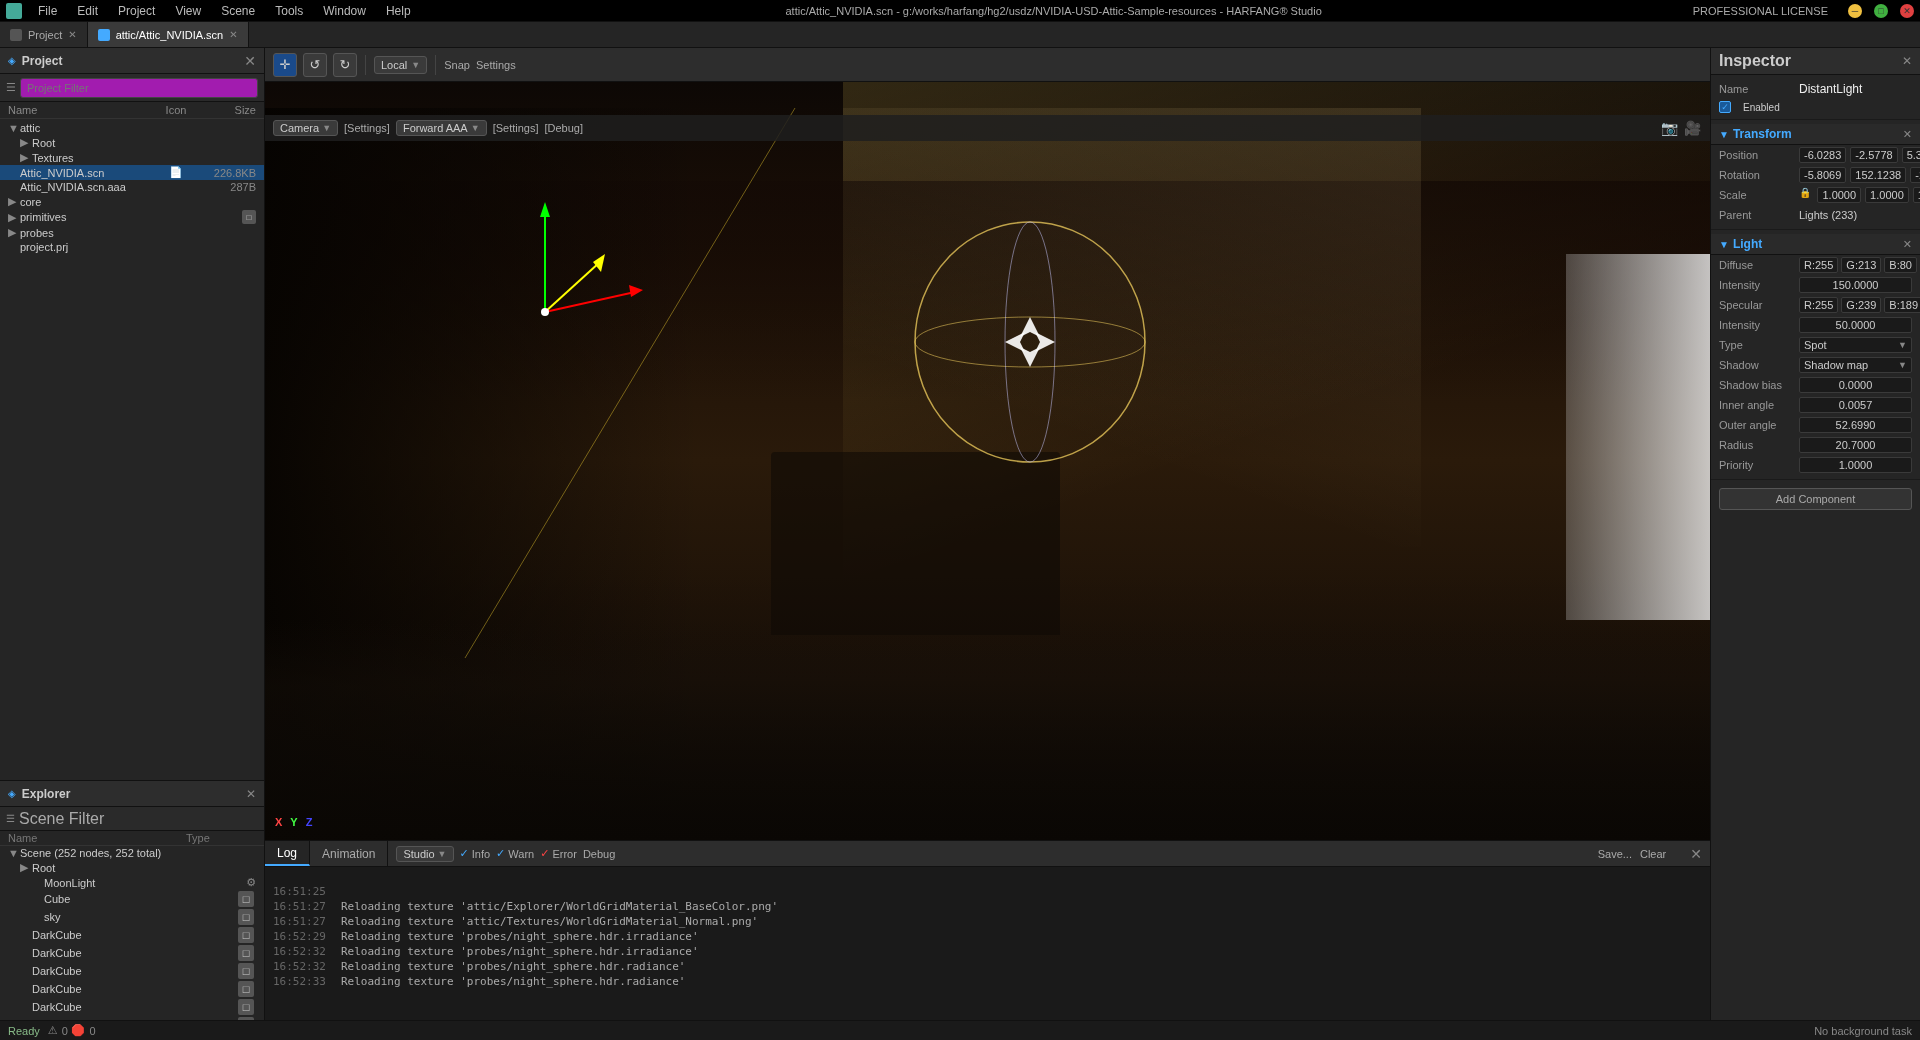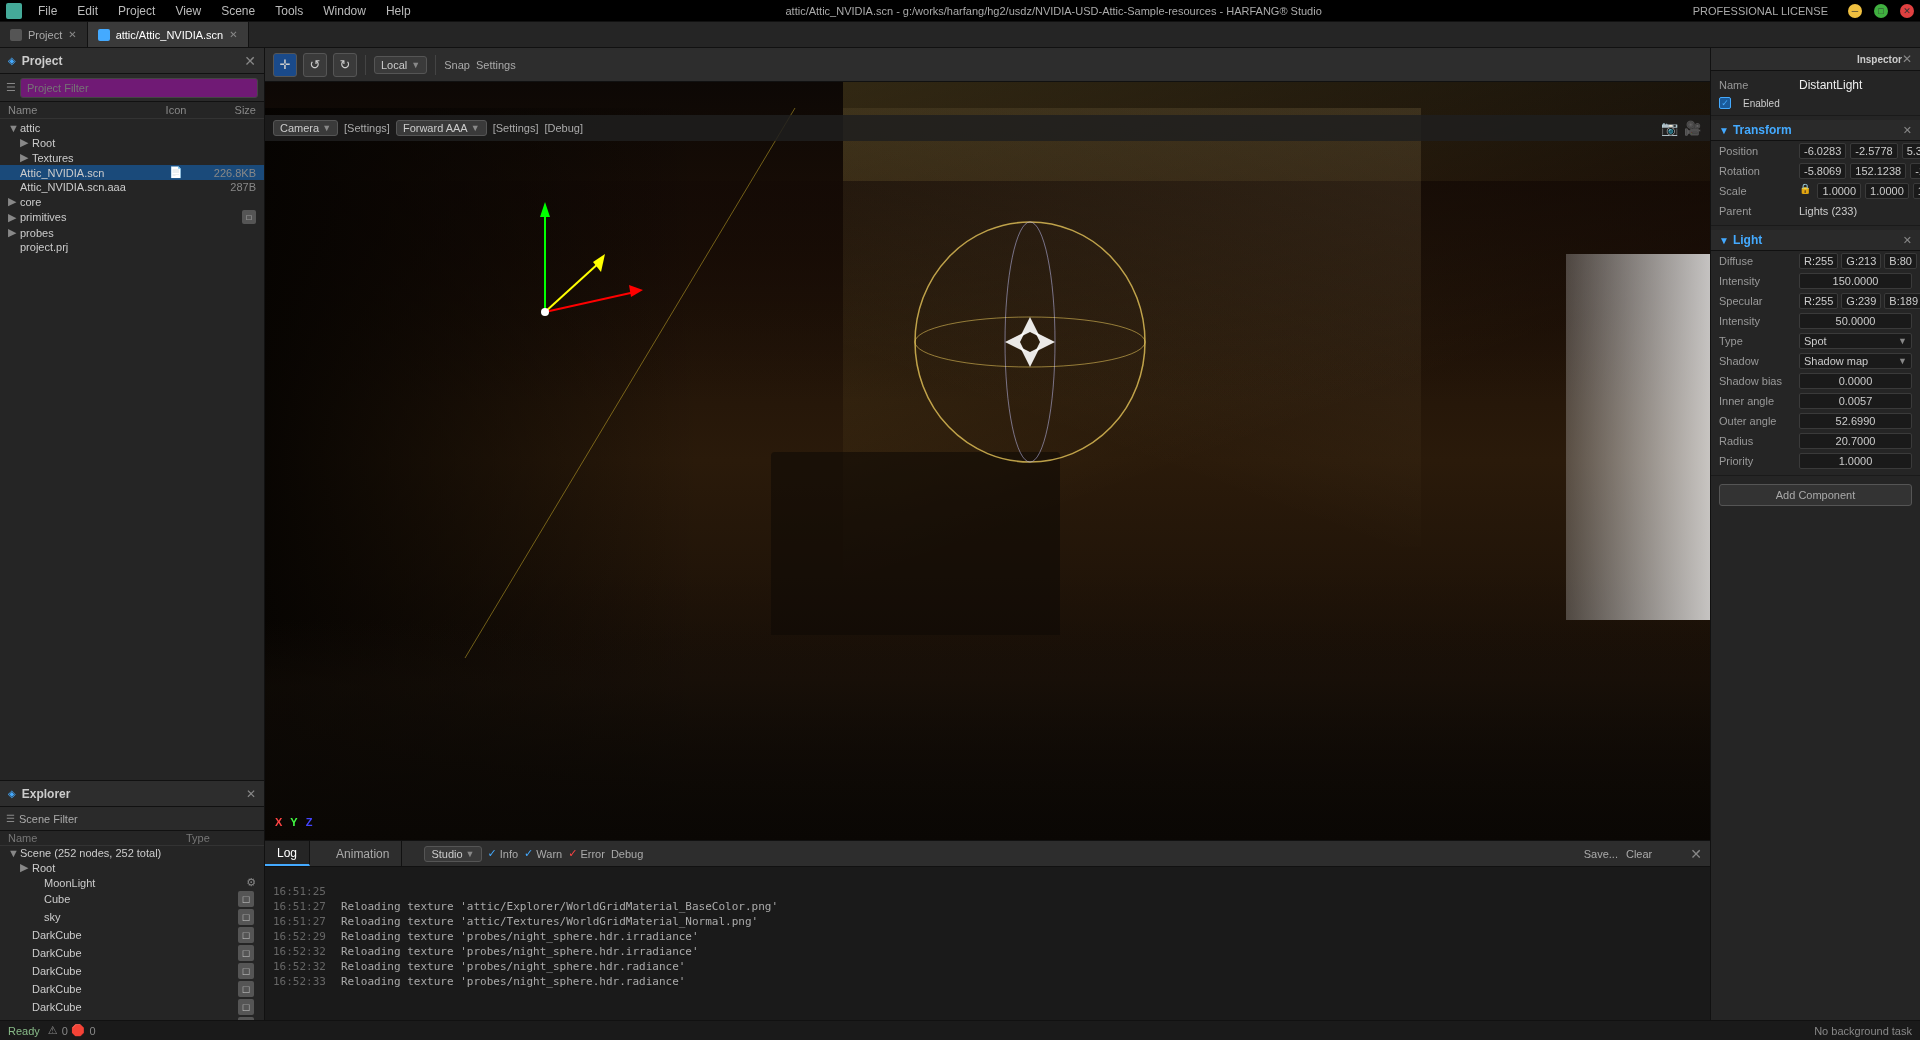--- a/index.html
+++ b/index.html
@@ -27,21 +27,21 @@
 
     
     .left-panel { width: 265px; background: #252525; display: flex; flex-direction: column; border-right: 1px solid #111; flex-shrink: 0; }
 
     
     .panel-header { height: 26px; background: #2d2d2d; display: flex; align-items: center; padding: 0 8px; gap: 6px; border-bottom: 1px solid #111; }
     .panel-header-title { color: #ccc; font-size: 12px; font-weight: 600; }
     .panel-close { margin-left: auto; color: #888; cursor: pointer; font-size: 14px; }
 
     .filter-bar { height: 28px; display: flex; align-items: center; padding: 0 6px; gap: 4px; background: #2a2a2a; border-bottom: 1px solid #111; }
-    .filter-input { flex: 1; background: #701a75; border: 1px solid #444; border-radius: 3px; color: #ccc; padding: 2px 6px; font-size: 11px; height: 20px; }
+    .filter-input { flex: 1; background: #a21caf; border: 1px solid #444; border-radius: 3px; color: #ccc; padding: 2px 6px; font-size: 11px; height: 20px; }
 
     .file-tree { flex: 1; overflow-y: auto; padding: 2px 0; }
     .file-columns { display: flex; align-items: center; padding: 2px 8px; font-size: 11px; color: #888; border-bottom: 1px solid #333; }
     .file-col-name { flex: 1; }
     .file-col-icon { width: 40px; text-align: center; }
     .file-col-size { width: 60px; text-align: right; }
 
     .file-item { display: flex; align-items: center; padding: 1px 8px; font-size: 11px; cursor: pointer; }
     .file-item.selected { background: #1a4a7a; }
     .file-arrow { width: 12px; display: inline-block; color: #888; }
@@ -71,21 +71,21 @@
     .vp-dropdown { display: flex; align-items: center; background: #3a3a3a; border: 1px solid #555; border-radius: 3px; padding: 1px 6px; gap: 3px; cursor: pointer; font-size: 11px; color: #ccc; }
     .vp-label { color: #aaa; font-size: 11px; cursor: pointer; }
     .vp-label.bracket { color: #aaa; }
     .vp-icons { margin-left: auto; display: flex; gap: 6px; }
     .vp-icon-btn { color: #aaa; cursor: pointer; font-size: 14px; }
 
     
     .right-panel { width: 210px; background: #252525; display: flex; flex-direction: column; border-left: 1px solid #111; flex-shrink: 0; overflow-y: auto; }
 
     .inspector-header { display: flex; align-items: center; padding: 4px 8px; background: #2d2d2d; border-bottom: 1px solid #111; }
-    .inspector-title { color: #ccc; font-size: 10px; font-weight: 600; flex: 1; text-align: right; }
+    .inspector-title { color: #ccc; font-size: 16px; font-weight: 600; flex: 1; }
     .inspector-close { color: #888; cursor: pointer; }
 
     .inspector-section { padding: 4px 0; border-bottom: 1px solid #1a1a1a; }
     .inspector-row { display: flex; align-items: center; padding: 2px 8px; min-height: 20px; }
     .inspector-label { color: #999; font-size: 11px; width: 80px; flex-shrink: 0; }
     .inspector-value { color: #ccc; font-size: 11px; flex: 1; }
     .inspector-value-multi { display: flex; gap: 4px; flex: 1; }
     .inspector-val { color: #ccc; font-size: 11px; background: #1a1a1a; border: 1px solid #3a3a3a; border-radius: 2px; padding: 1px 4px; flex: 1; text-align: center; }
     .inspector-name { color: #eee; font-size: 12px; font-weight: 500; }
 
@@ -110,37 +110,37 @@
     .add-component-btn { display: flex; align-items: center; justify-content: center; margin: 8px; background: #333; border: 1px solid #555; border-radius: 3px; padding: 4px; cursor: pointer; color: #aaa; font-size: 11px; }
 
     
     .explorer-panel { height: 240px; background: #252525; border-top: 1px solid #111; display: flex; flex-direction: column; }
     .explorer-header { height: 26px; display: flex; align-items: center; padding: 0 8px; gap: 6px; background: #2d2d2d; border-bottom: 1px solid #111; }
     .explorer-title { color: #ccc; font-size: 12px; font-weight: 600; flex: 1; }
     .explorer-close { color: #888; cursor: pointer; }
 
     .scene-filter-bar { height: 24px; display: flex; align-items: center; padding: 0 6px; background: #2a2a2a; border-bottom: 1px solid #111; gap: 4px; }
     .scene-filter-icon { color: #888; font-size: 10px; }
-    .scene-filter-label { color: #aaa; font-size: 11px; flex: 1; }
+    .scene-filter-label { color: #aaa; font-size: 16px; flex: 1; }
 
     .explorer-cols { display: flex; padding: 1px 8px; font-size: 11px; color: #777; border-bottom: 1px solid #333; }
     .explorer-col-name { flex: 1; }
     .explorer-col-type { width: 70px; }
 
     .explorer-tree { flex: 1; overflow-y: auto; }
     .tree-item { display: flex; align-items: center; padding: 1px 8px; font-size: 11px; cursor: pointer; }
     .tree-indent { display: inline-block; width: 12px; }
     .tree-arrow { width: 12px; display: inline-block; color: #888; }
     .tree-name { flex: 1; color: #ccc; }
     .tree-icon { width: 16px; height: 16px; background: #555; border-radius: 2px; display: flex; align-items: center; justify-content: center; margin-right: 2px; flex-shrink: 0; }
     .tree-gear { color: #888; font-size: 11px; cursor: pointer; }
 
     
     .log-panel { height: 180px; background: #1e1e1e; border-top: 1px solid #111; display: flex; flex-direction: column; }
-    .log-header { height: 26px; background: #2d2d2d; display: flex; align-items: center; gap: 14px; border-bottom: 1px solid #111; flex-shrink: 0; }
+    .log-header { height: 26px; background: #2d2d2d; display: flex; align-items: center; gap: 0; border-bottom: 1px solid #111; flex-shrink: 0; }
     .log-tab { padding: 0 12px; height: 100%; display: flex; align-items: center; font-size: 12px; color: #aaa; cursor: pointer; border-right: 1px solid #111; }
     .log-tab.active { color: #fff; border-bottom: 2px solid #4af; background: #252525; }
     .log-toolbar { display: flex; align-items: center; gap: 6px; padding: 0 8px; flex: 1; }
     .log-dropdown { display: flex; align-items: center; background: #3a3a3a; border: 1px solid #555; border-radius: 3px; padding: 1px 6px; gap: 3px; cursor: pointer; font-size: 11px; color: #ccc; }
     .log-filter-btn { display: flex; align-items: center; gap: 3px; font-size: 11px; color: #aaa; cursor: pointer; }
     .log-filter-check { color: #4af; }
     .log-actions { margin-left: auto; display: flex; gap: 8px; padding-right: 8px; }
     .log-action-btn { color: #aaa; font-size: 11px; cursor: pointer; }
     .log-close { color: #888; cursor: pointer; font-size: 14px; padding: 0 8px; }
 

